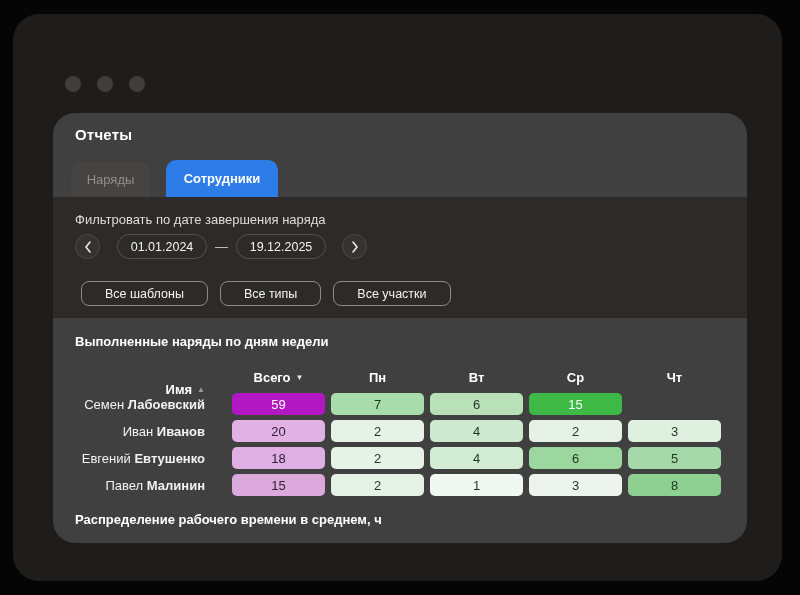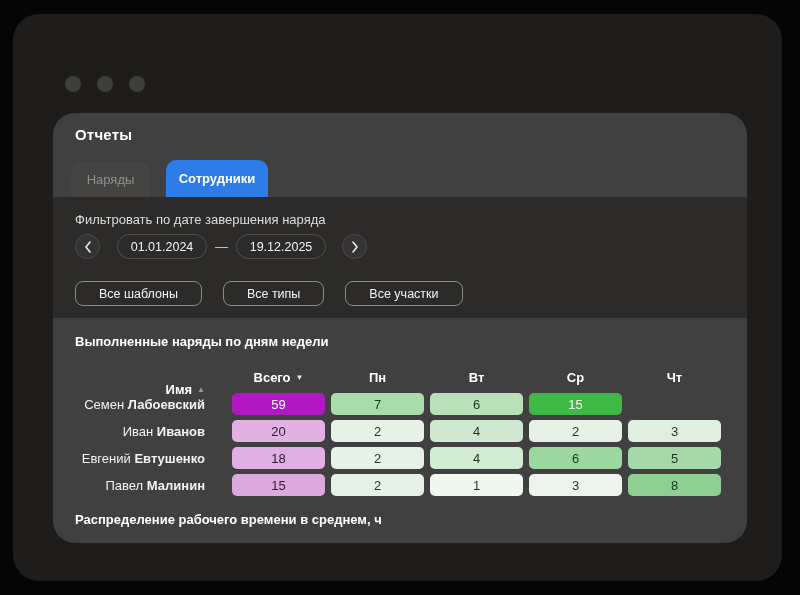--- a/index.html
+++ b/index.html
@@ -44,21 +44,21 @@
   .tab {
     display: flex; align-items: center; justify-content: center;
     font-size: 13px; cursor: default;
   }
   .tab-inactive {
     width: 79px; height: 35px;
     background: #454443; color: #8f8f8d;
     border-radius: 10px 10px 0 0;
   }
   .tab-active {
-    width: 102px; height: 37px;
+    width: 112px; height: 37px;
     margin-left: 16px;
     color: #ffffff; font-weight: 600;
     border-radius: 10px 10px 0 0;
   }
   .filter-band {
     position: relative; height: 121px; flex: none;
     background: #2c2b2a;
   }
   .filter-label {
     position: absolute; left: 22px; top: 15px;
@@ -78,22 +78,22 @@
     height: 25px; border-radius: 13px;
     border: 1px solid #535251; background: transparent;
     color: #f2f2f2; font-size: 12.5px;
     display: flex; align-items: center; justify-content: center;
     width: 90px; box-sizing: border-box;
   }
   .pill-from { margin-left: 17px; }
   .range-sep { margin: 0 8px; color: #cfcfcf; font-size: 13px; }
   .next-circle { margin-left: 16px; }
   .dropdown-row {
-    position: absolute; left: 22px; top: 84px;
-    display: flex; gap: 21px;
+    position: absolute; left: 28px; top: 84px;
+    display: flex; gap: 12px;
   }
   .outline-btn {
     height: 25px; padding: 0 23px;
     border: 1px solid #8b8b8a; border-radius: 8px;
     background: transparent; color: #f4f4f4;
     font-size: 12.5px; font-family: "Liberation Sans", sans-serif;
     display: flex; align-items: center; justify-content: center;
     box-sizing: border-box;
   }
   .table-section { position: relative; flex: 1; }

